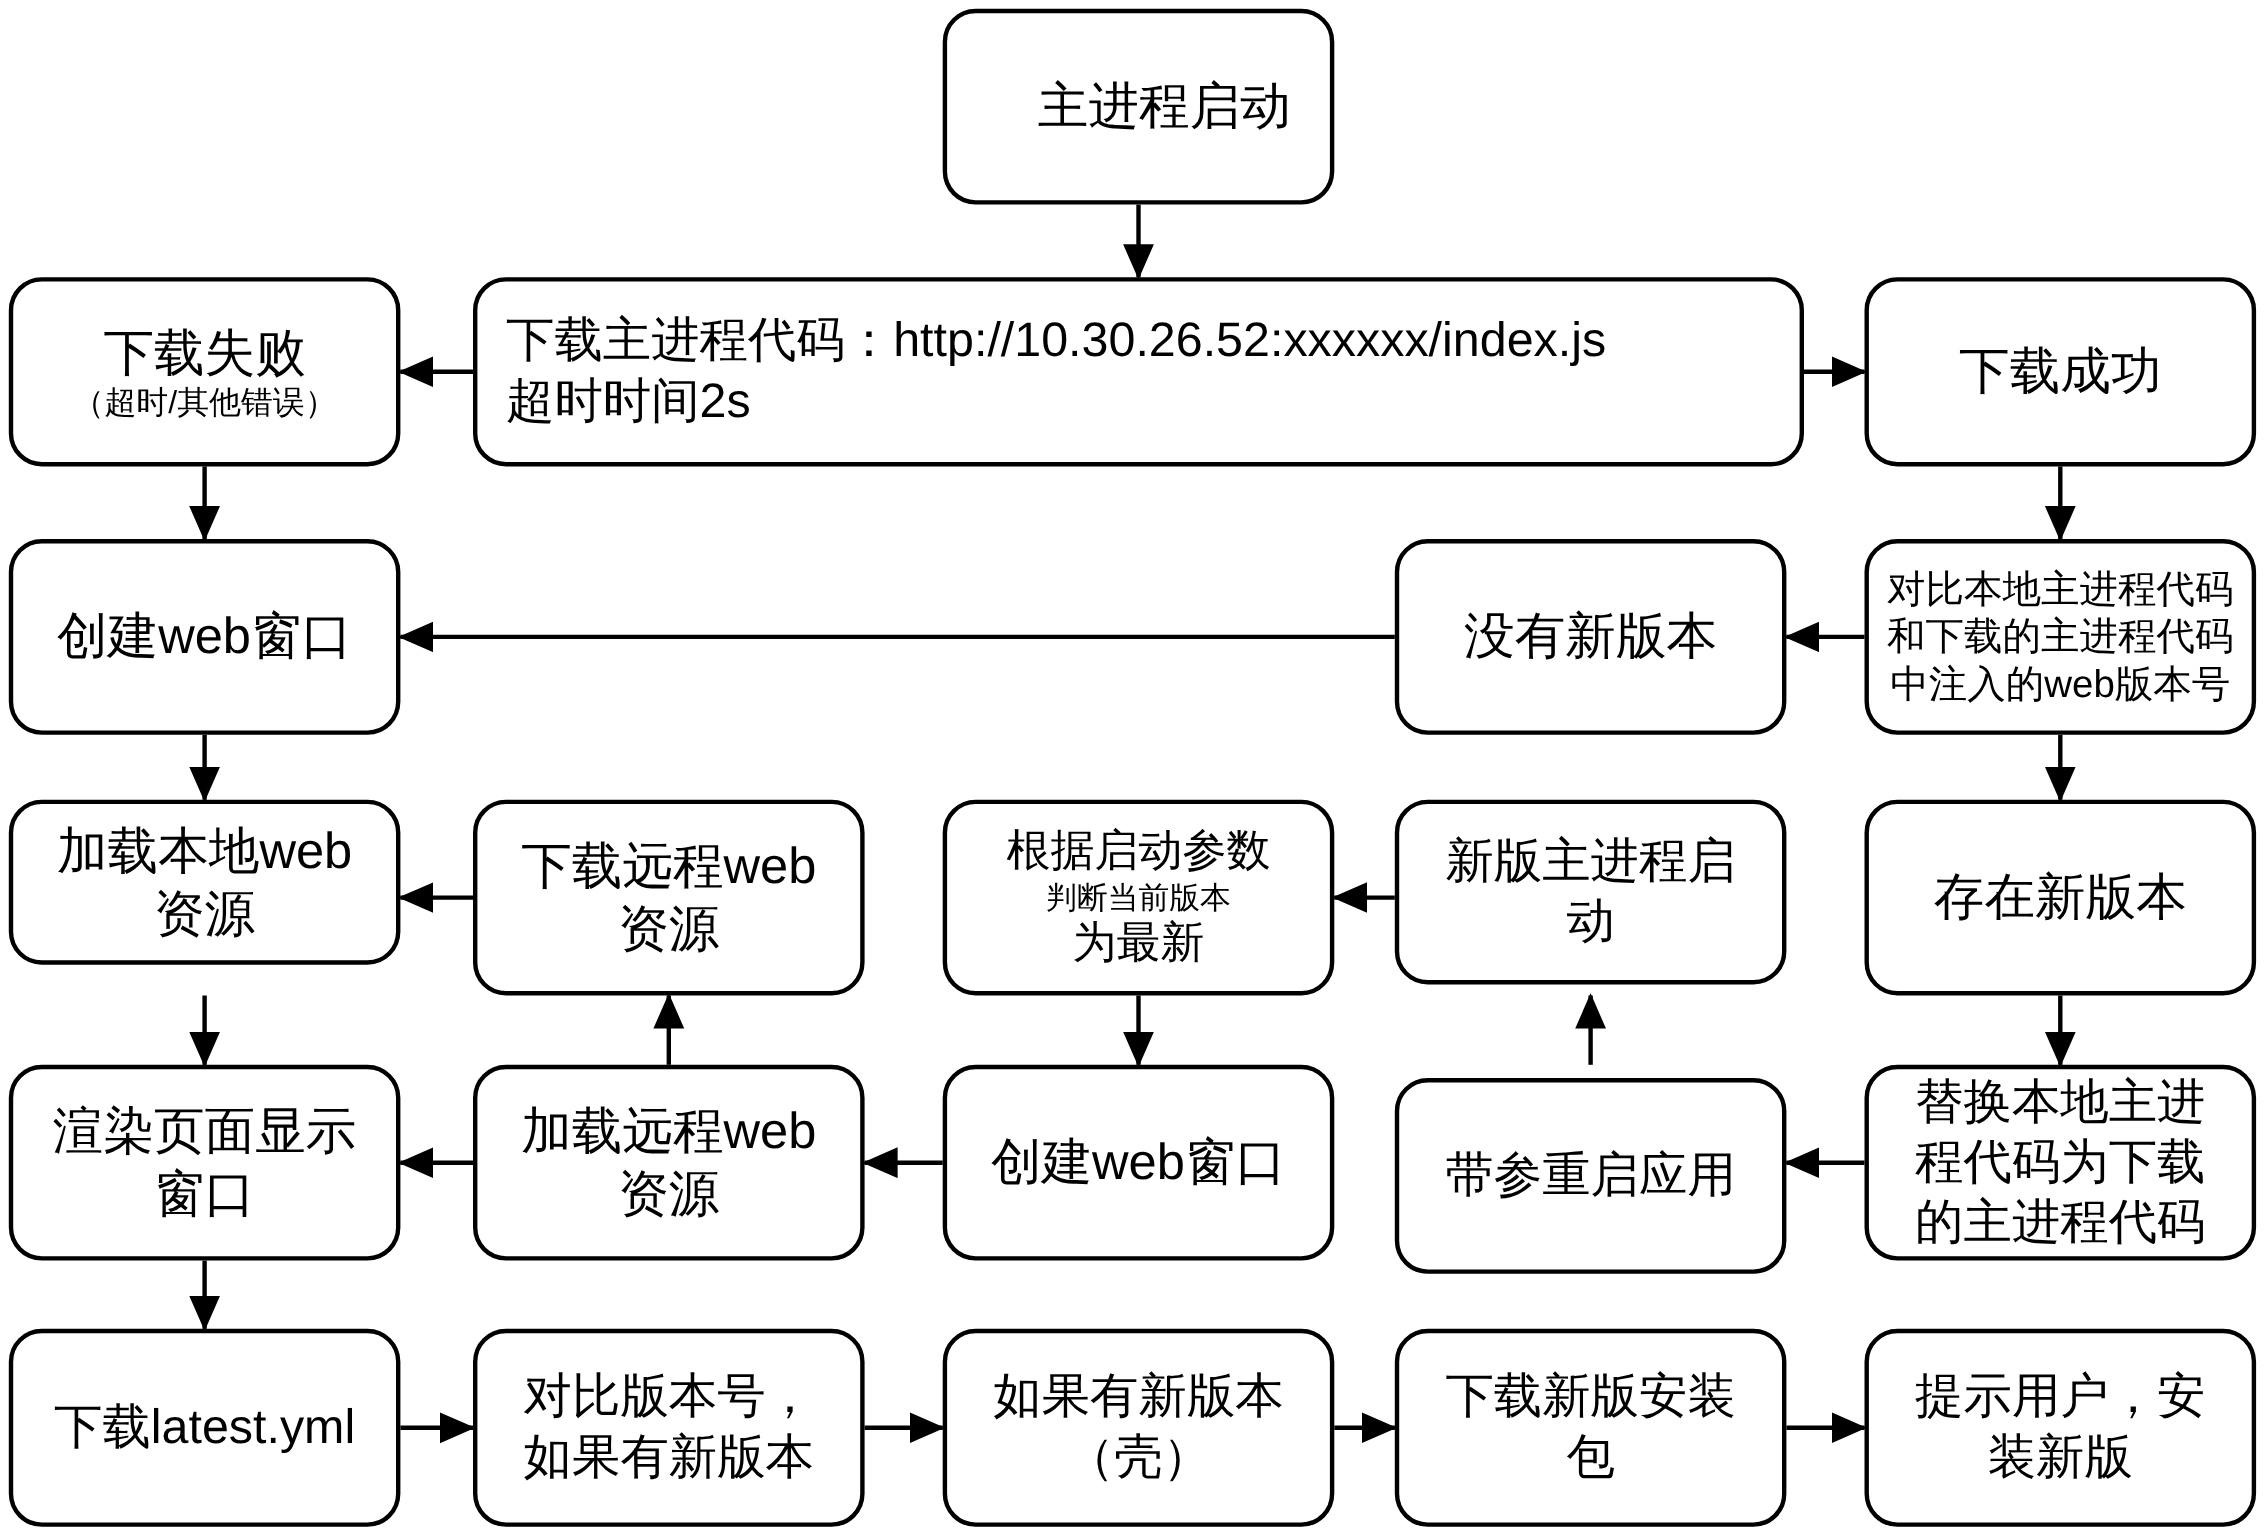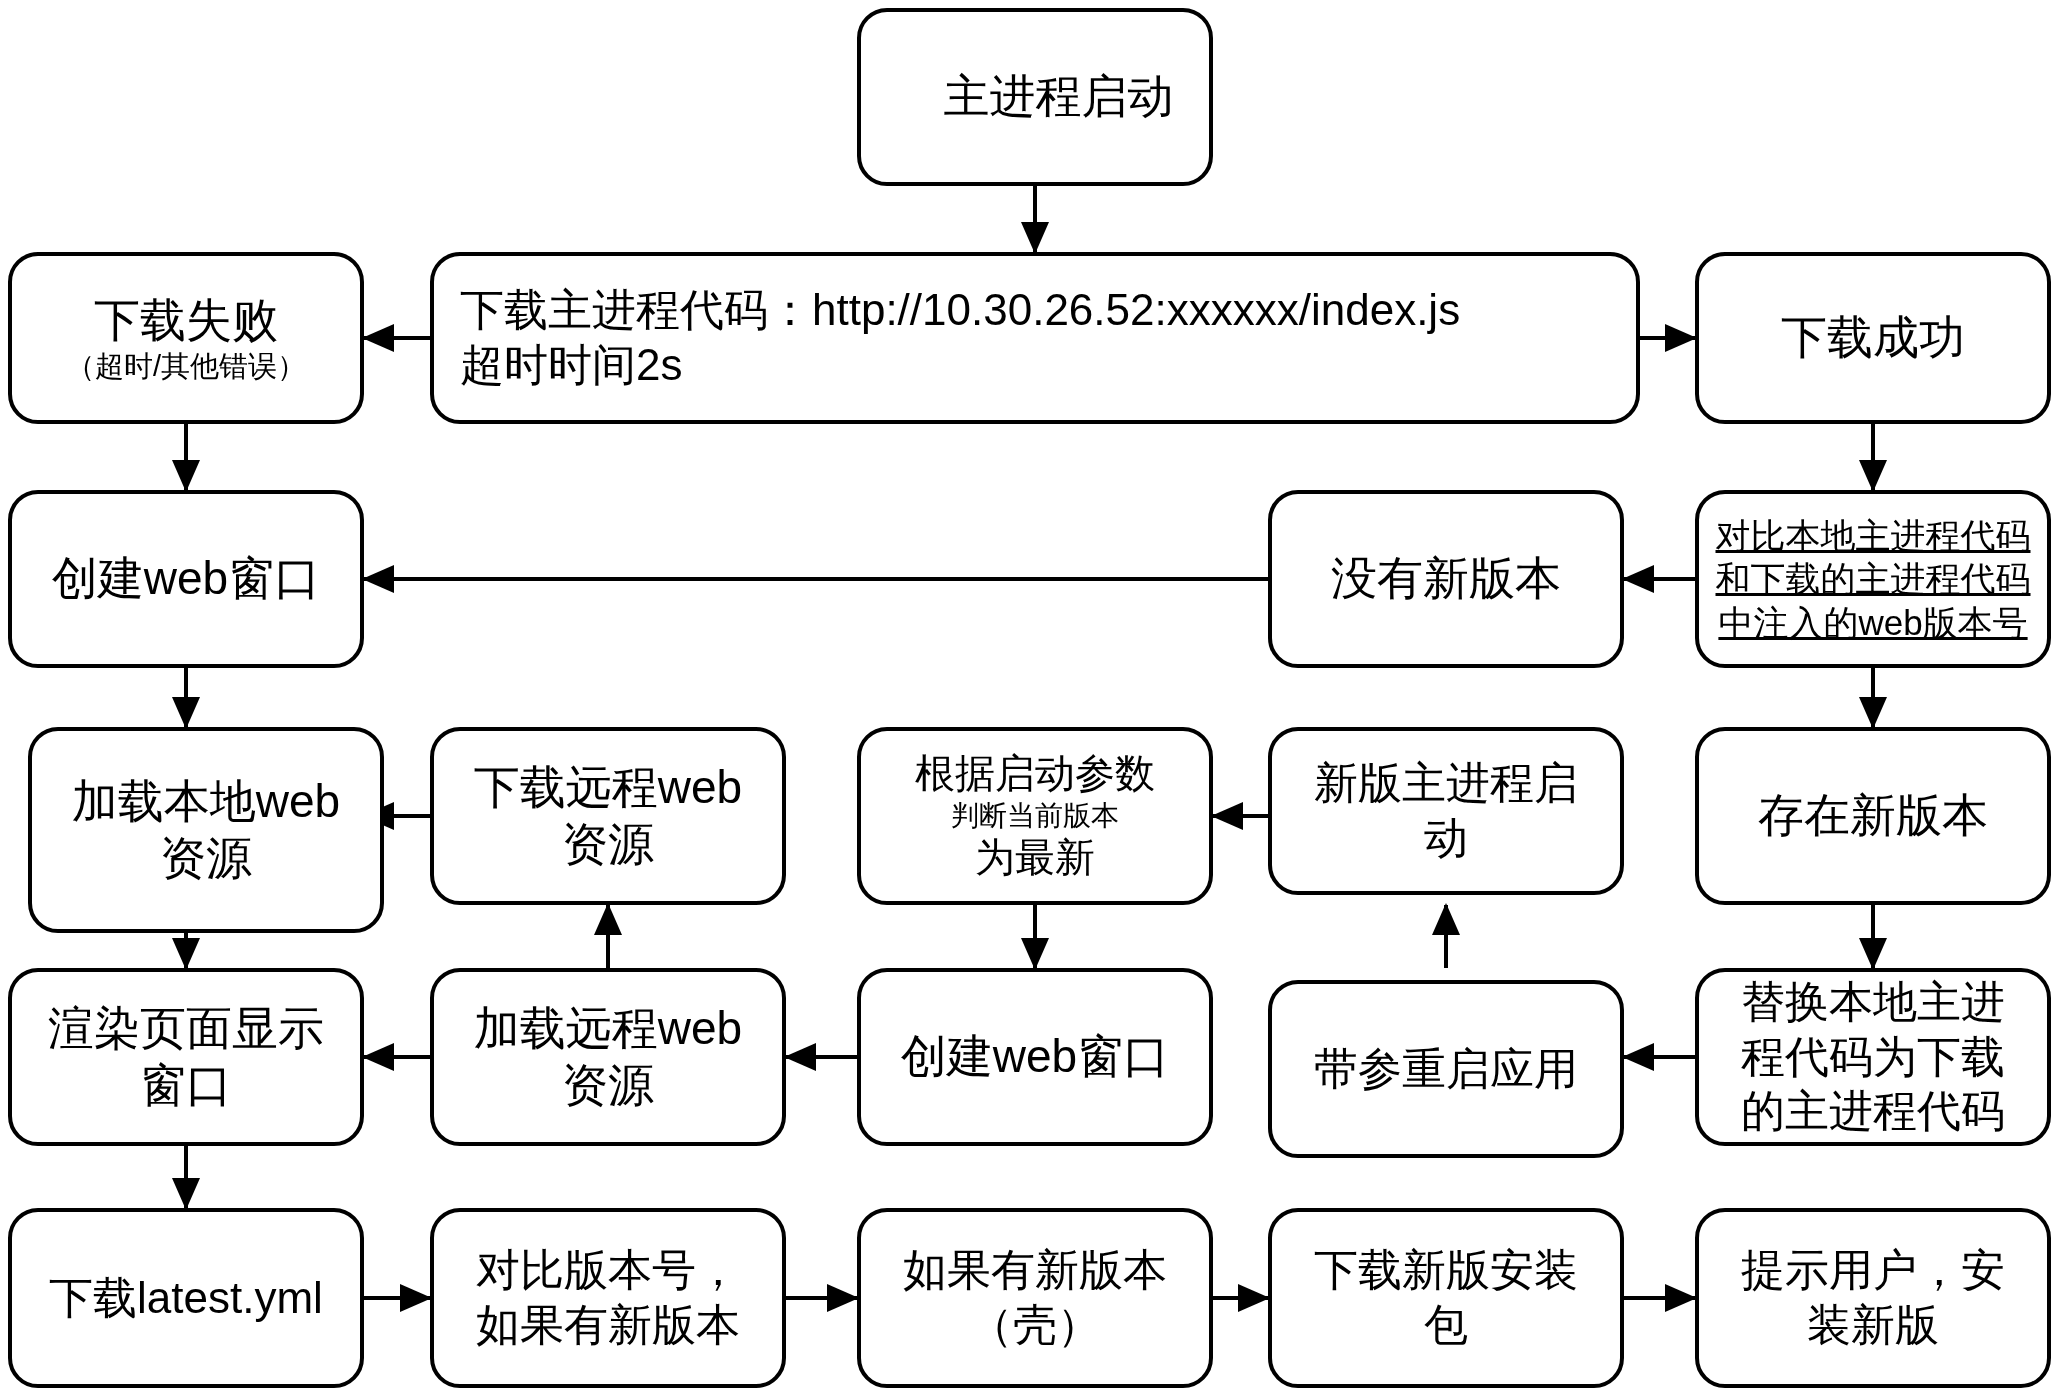--- a/index.html
+++ b/index.html
@@ -87,26 +87,26 @@
     </div>
     <div class="node" style="left: 1695px; top: 252px; width: 356px; height: 172px;">
       <div class="line" style="font-size: 46px;">下载成功</div>
     </div>
     <div class="node" style="left: 8px; top: 490px; width: 356px; height: 178px;">
       <div class="line" style="font-size: 46px;">创建web窗口</div>
     </div>
     <div class="node" style="left: 1268px; top: 490px; width: 356px; height: 178px;">
       <div class="line" style="font-size: 46px;">没有新版本</div>
     </div>
-    <div class="node" style="left: 1695px; top: 490px; width: 356px; height: 178px; text-decoration: underline;">
+    <div class="node" style="left: 1695px; top: 490px; width: 356px; height: 178px;">
       <div class="line" style="font-size: 35px;">对比本地主进程代码</div>
       <div class="line" style="font-size: 35px;">和下载的主进程代码</div>
       <div class="line" style="font-size: 35px;">中注入的web版本号</div>
     </div>
-    <div class="node" style="left: 8px; top: 727px; width: 356px; height: 206px; margin-left: 20px;">
+    <div class="node" style="left: 8px; top: 727px; width: 356px; height: 150px;">
       <div class="line" style="font-size: 46px;">加载本地web</div>
       <div class="line" style="font-size: 46px;">资源</div>
     </div>
     <div class="node" style="left: 430px; top: 727px; width: 356px; height: 178px;">
       <div class="line" style="font-size: 46px;">下载远程web</div>
       <div class="line" style="font-size: 46px;">资源</div>
     </div>
     <div class="node" style="left: 857px; top: 727px; width: 356px; height: 178px;">
       <div class="line" style="font-size: 40px;">根据启动参数</div>
       <div class="line" style="font-size: 28px;">判断当前版本</div>

